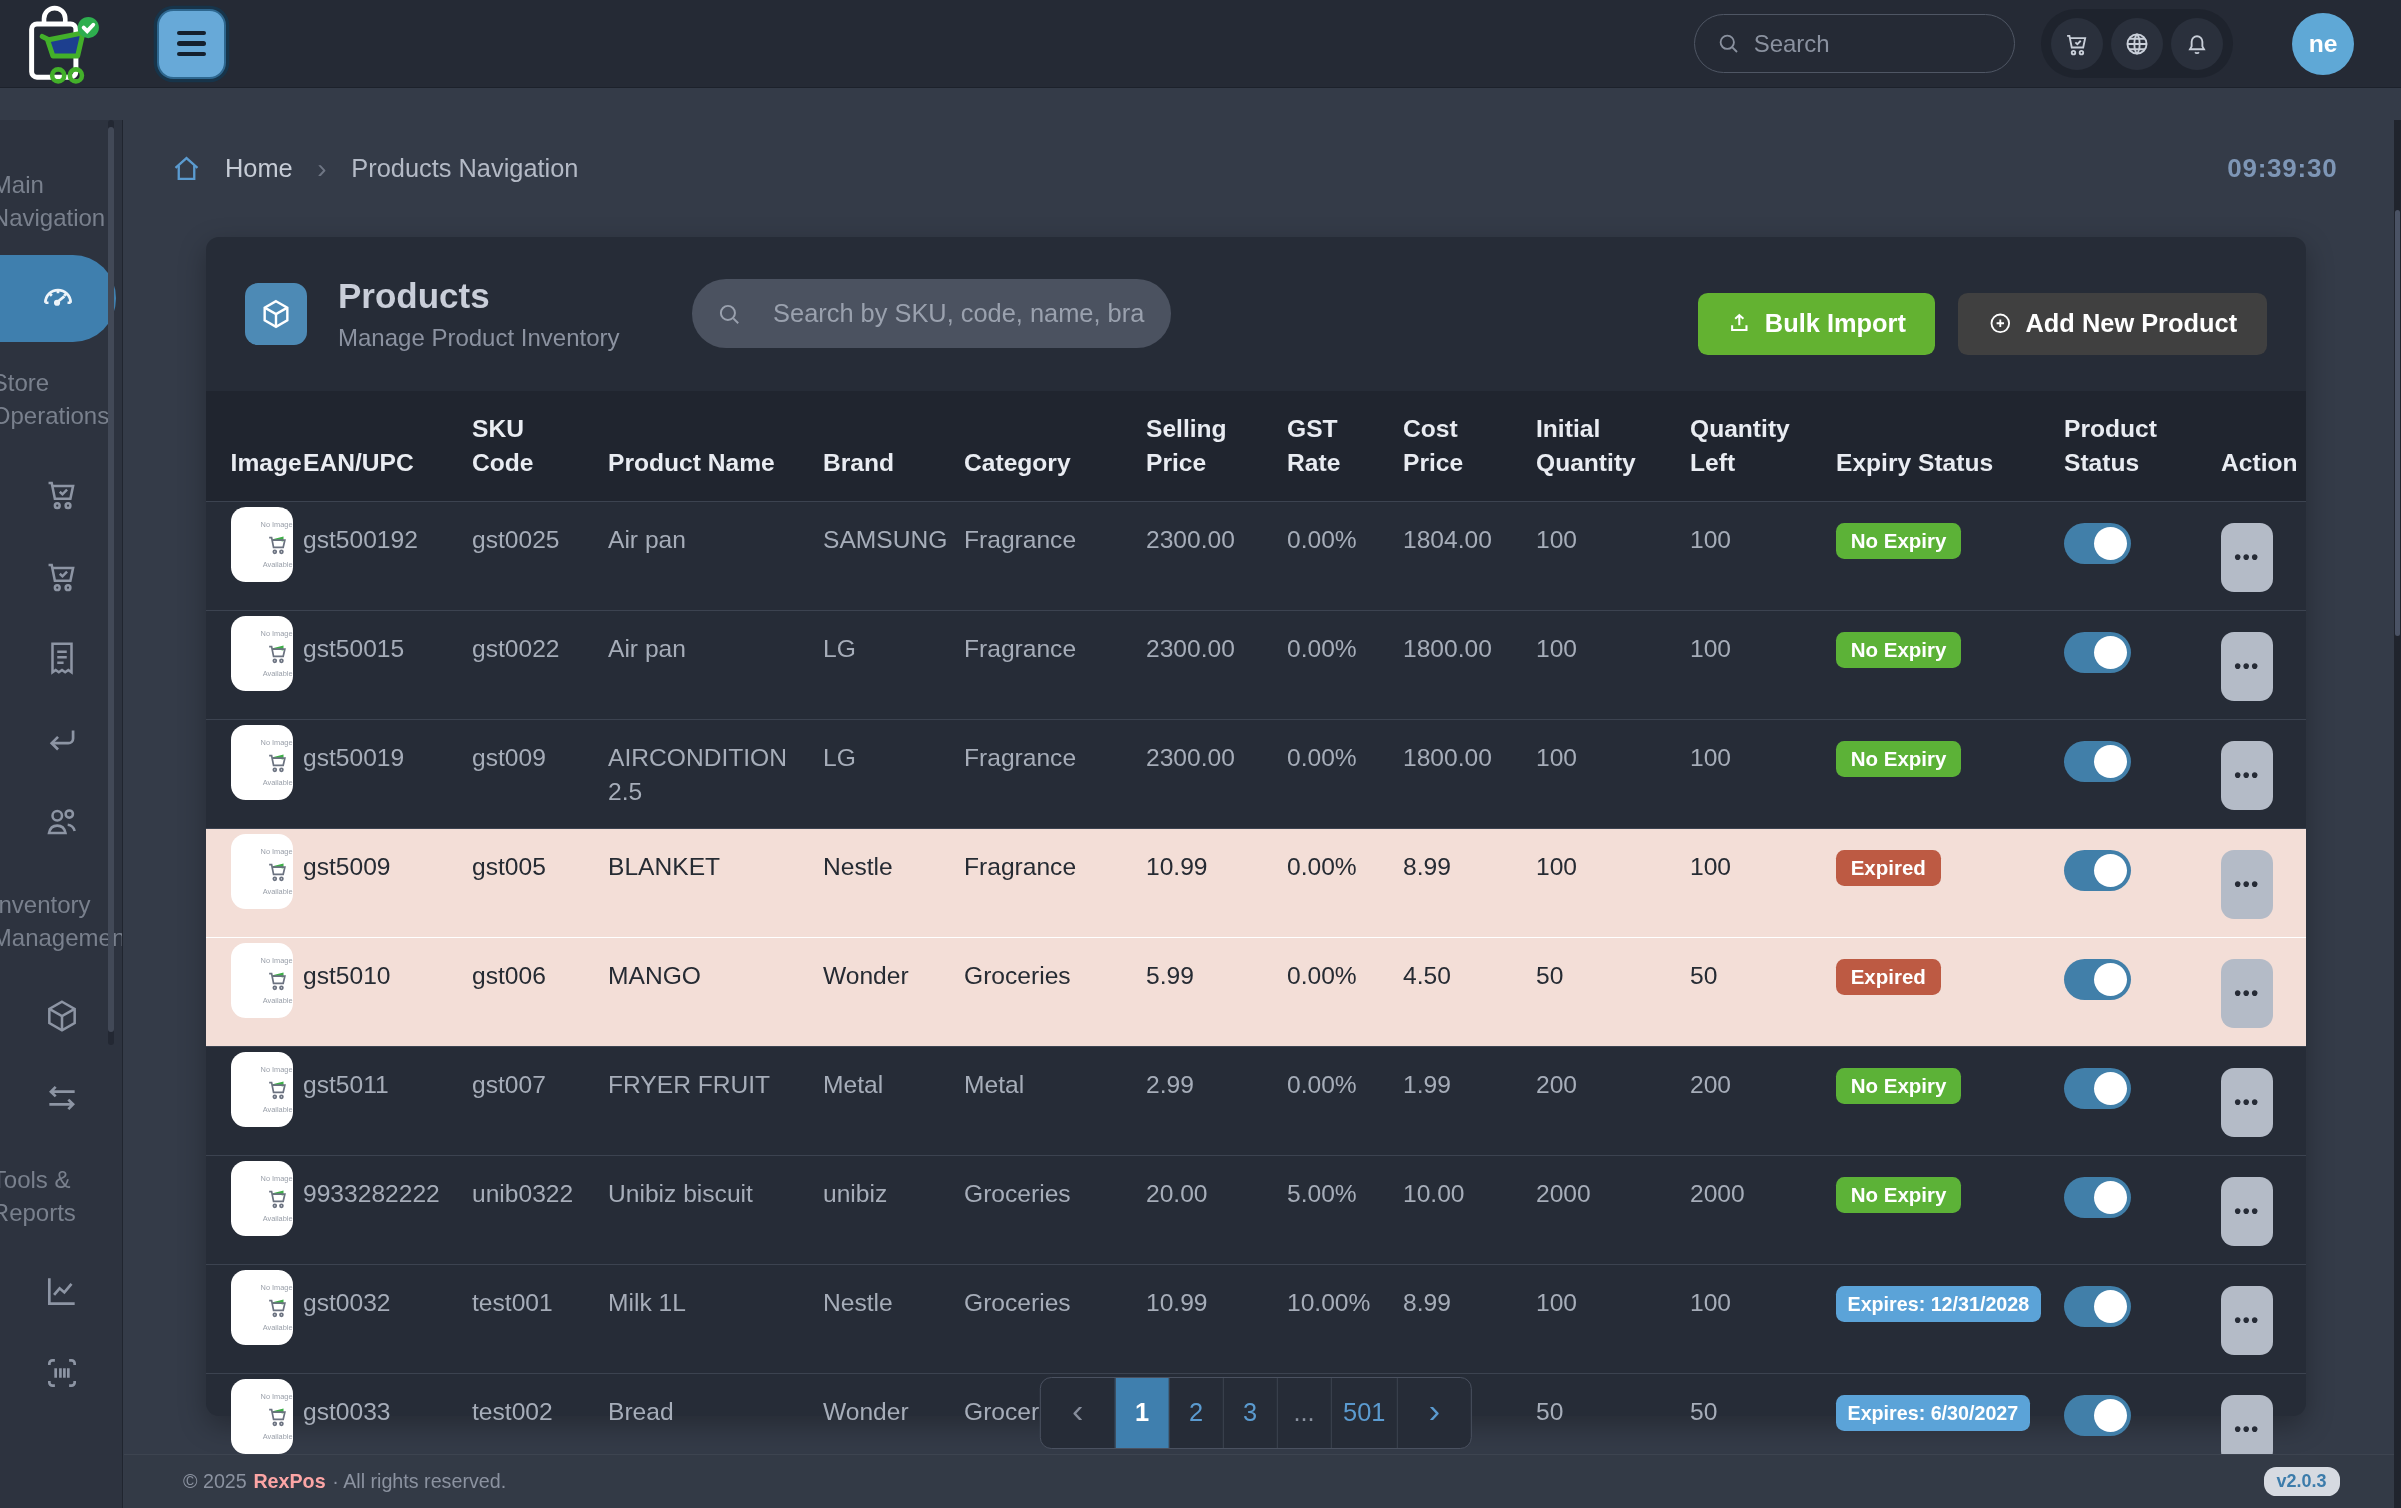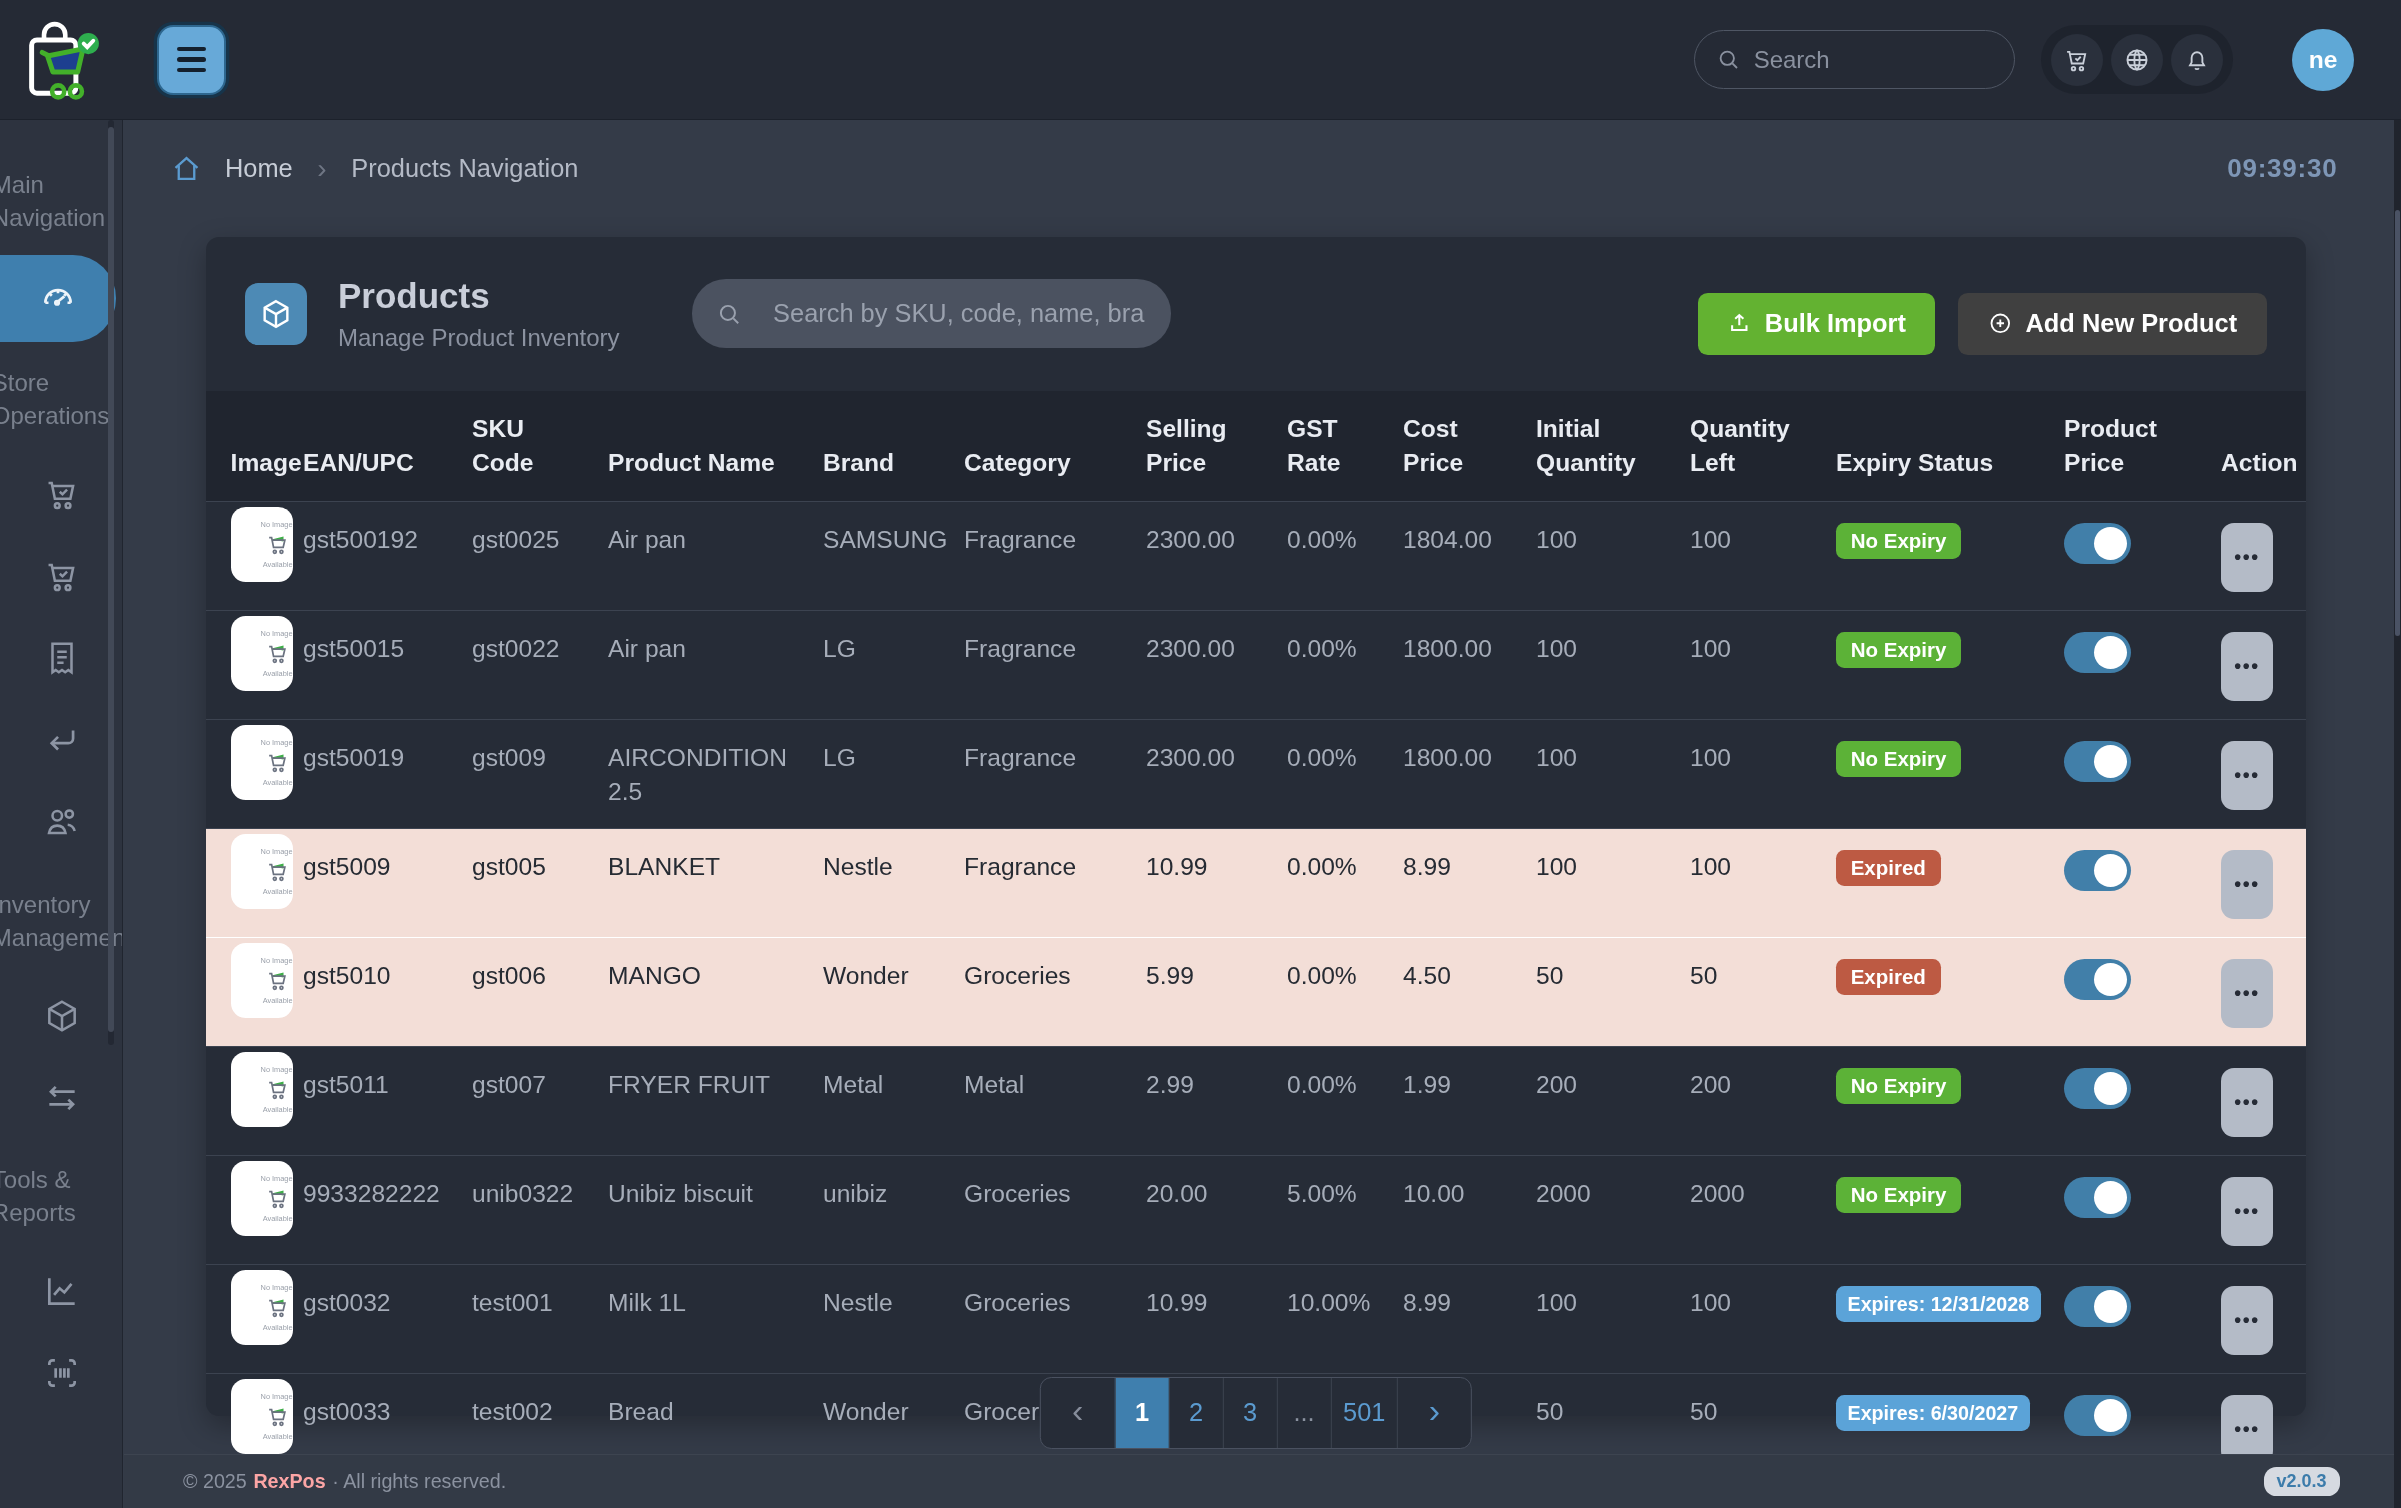--- a/index.html
+++ b/index.html
@@ -1,20 +1,20 @@
 <!DOCTYPE html>
 <html style="font-size:13px"><head>
 <meta charset="utf-8">
 <style>
   * { margin:0; padding:0; box-sizing:border-box; }
   body { background:#11141b; font-family:"Liberation Sans", sans-serif; }
   .screen { position:relative; width:2401px; height:1508px; background:#343b48; overflow:hidden; }
 
   
-  .topbar { position:absolute; top:0; left:0; right:0; height:120px; background:#252a35;
+  .topbar { position:absolute; top:0; left:0; right:0; height:88px; background:#252a35;
             border-bottom:0.8px solid #1c212b; display:flex; align-items:center; padding:0 47px 0 21px; z-index:5; }
   .logo { width:85px; height:95px; flex:0 0 auto; }
   .burger { width:69px; height:70px; margin-left:51px; border-radius:16.4px; background:#67a9d8;
             border:2.5px solid #2e678f; box-shadow:0 0 0 3.3px #17344a; display:flex; flex-direction:column;
             justify-content:center; align-items:center; gap:6.6px; cursor:pointer; }
   .burger i { display:block; width:29.5px; height:4.1px; background:#14202e; border-radius:2.5px; }
   .tb-spacer { flex:1; }
   .tb-search { display:flex; align-items:center; width:321px; height:59px; border:1.6px solid #4f5664;
                border-radius:29.5px; padding:0 21px; color:#8a919f; }
   .tb-search svg { width:24.6px; height:24.6px; flex:0 0 auto; }
@@ -367,21 +367,21 @@
               <th>GST
 Rate</th>
               <th>Cost
 Price</th>
               <th>Initial
 Quantity</th>
               <th>Quantity
 Left</th>
               <th>Expiry Status</th>
               <th>Product
-Price</th>
+Status</th>
               <th>Action</th>
             </tr>
           </thead>
         <tbody>
             <tr class="row">
               <td>
                 <div class="thumb">
                   <span class="tt">No Image</span>
                   <svg viewBox="0 0 24 24" fill="none" stroke="#6b7280" stroke-width="1.4">
                     <path d="M8 9l8-2v3" fill="#3fae49" stroke="#3fae49"></path>

